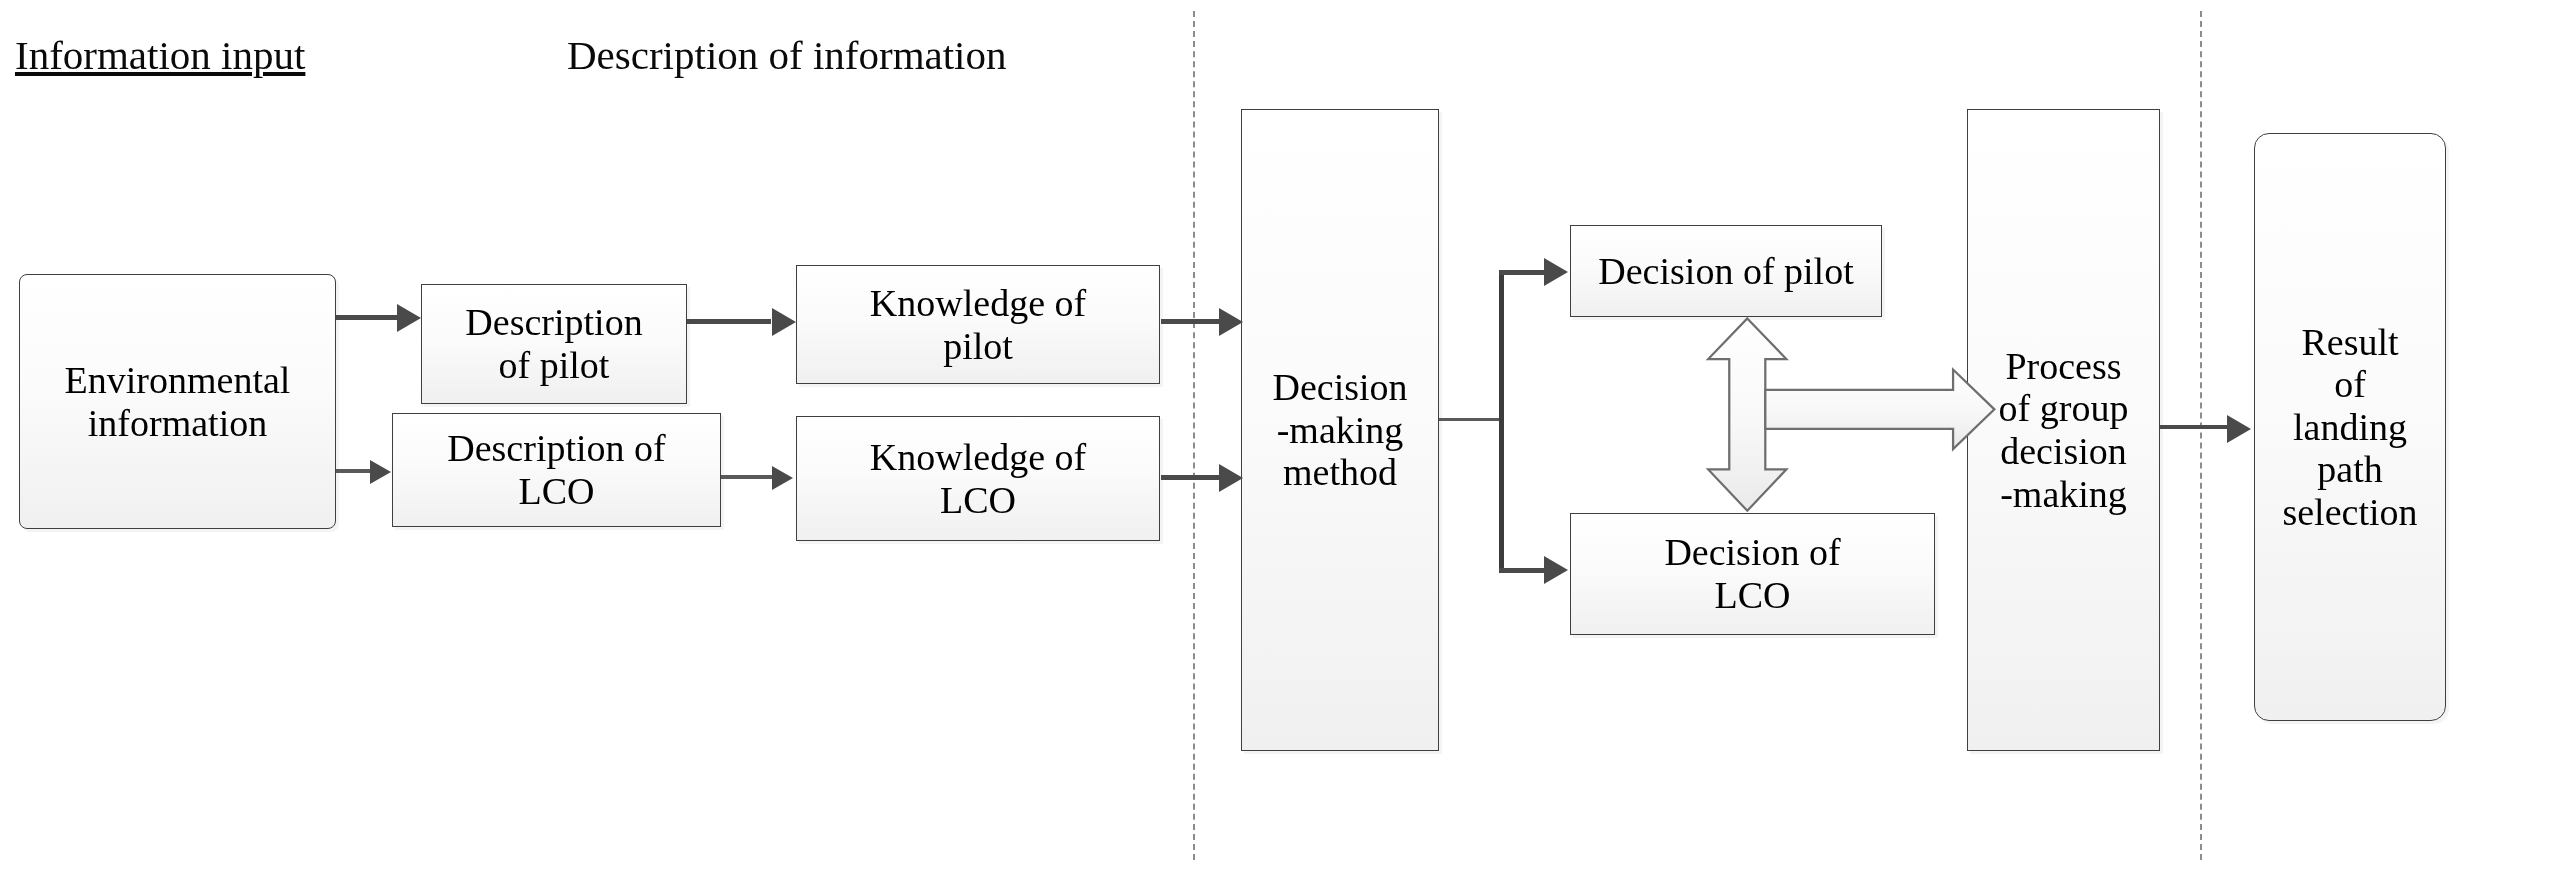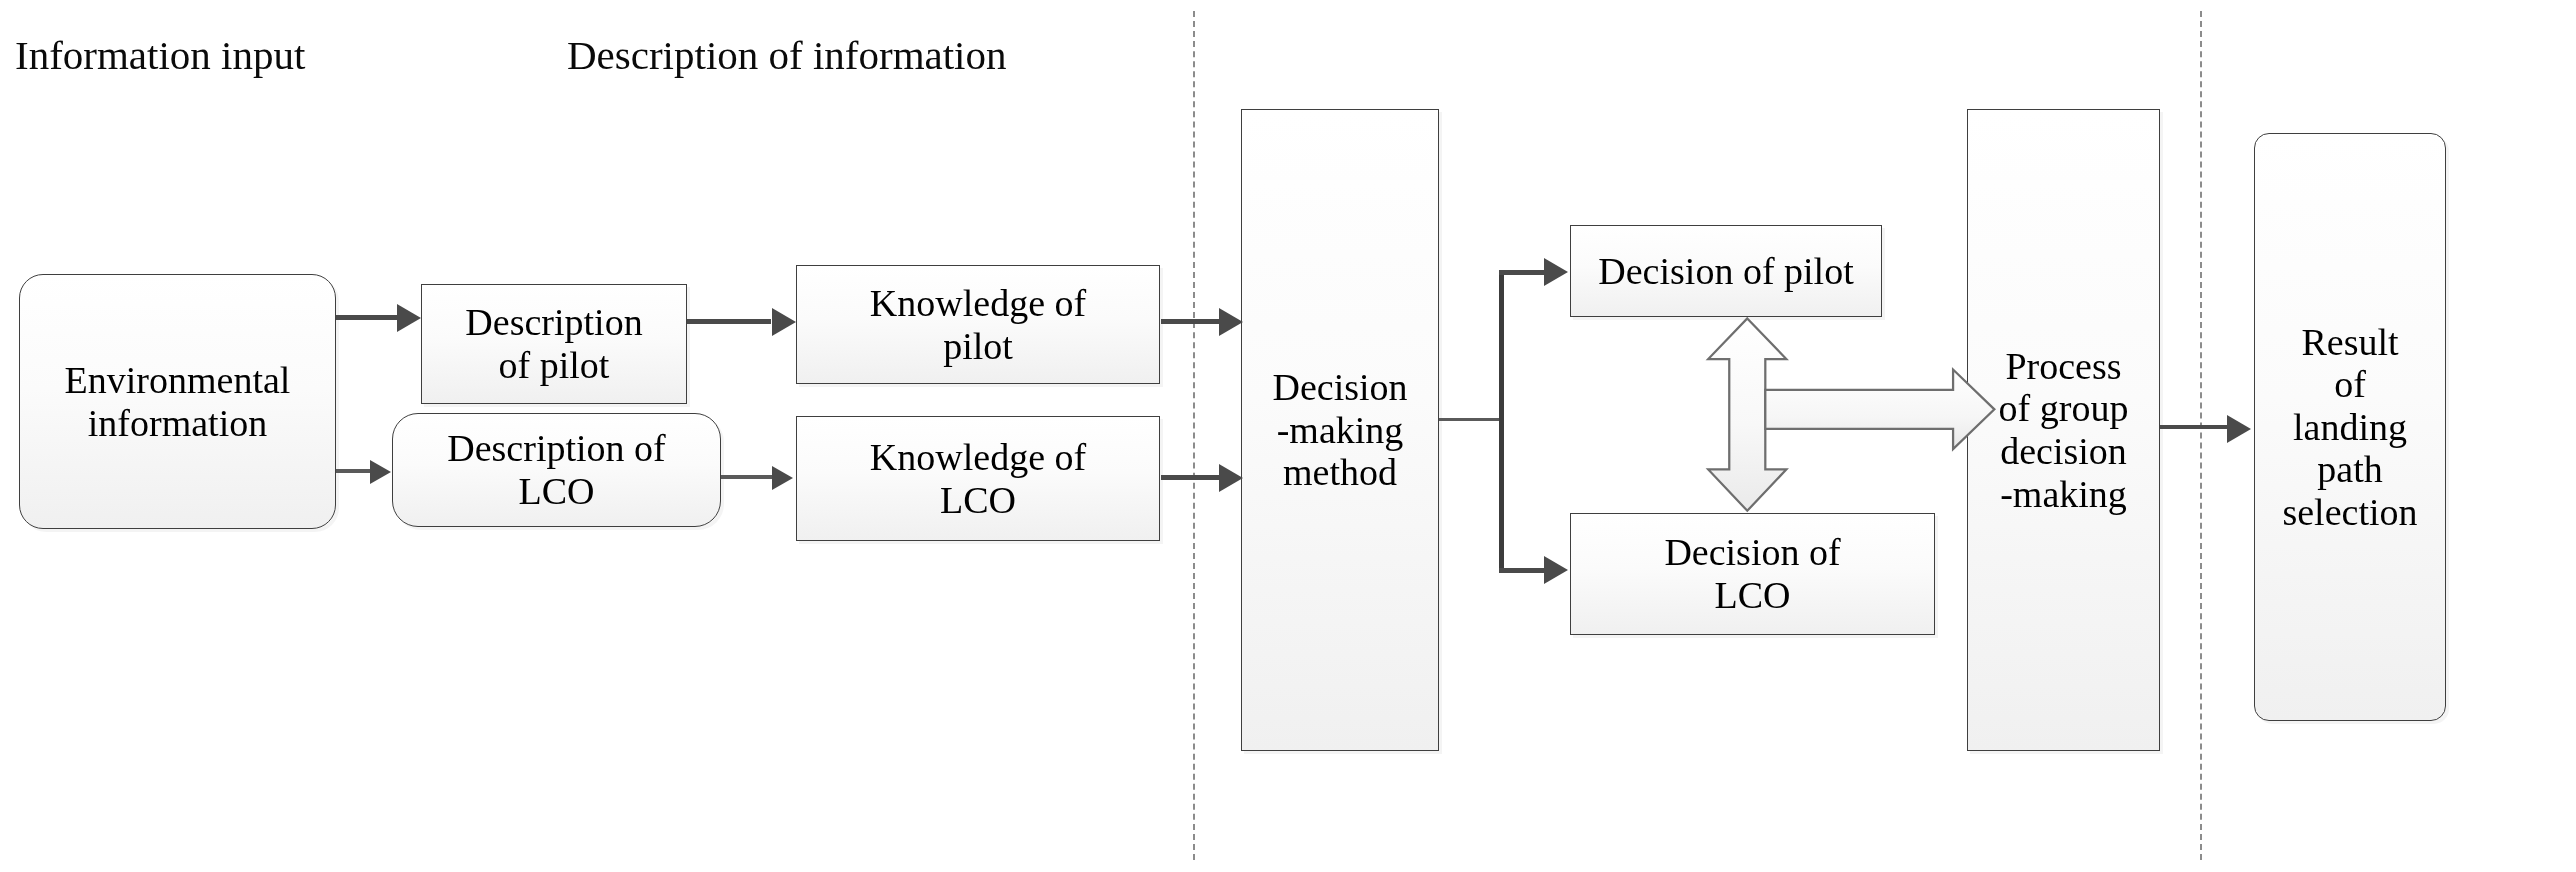--- a/index.html
+++ b/index.html
@@ -34,37 +34,37 @@
     border-left:24px solid #4a4a4a;}
   .ahead.small{border-top:12px solid transparent;border-bottom:12px solid transparent;border-left:21px solid #4a4a4a;}
 
   svg.ovl{position:absolute;left:0;top:0;width:2576px;height:872px;pointer-events:none;}
 </style>
 </head>
 <body>
 
 <div id="stage">
 
-  <div class="hdr" style="left:15px;top:35px;">Information input</div>
+  <div class="hdr" style="left:15px;top:35px;text-decoration:underline;">Information input</div>
   <div class="hdr" style="left:567px;top:35px;">Description of information</div>
 
   <div class="divider" style="left:1193px;top:10.5px;height:849px;"></div>
   <div class="divider" style="left:2200px;top:10.5px;height:849px;"></div>
 
-  <div class="node round" style="left:19px;top:274px;width:317px;height:255px;border-radius:24px;">
+  <div class="node round" style="left:19px;top:274px;width:317px;height:255px;border-radius:8px;">
     <span style="white-space:pre-line;">Environmental
 information</span>
   </div>
 
   <div class="node" style="left:421px;top:268px;width:266px;height:120px;margin-top:16px;">
     <span style="white-space:pre-line;">Description
 of pilot</span>
   </div>
 
-  <div class="node" style="left:392px;top:413px;width:329px;height:114px;border-radius:26px;">
+  <div class="node" style="left:392px;top:413px;width:329px;height:114px;">
     <span style="white-space:pre-line;">Description of
 LCO</span>
   </div>
 
   <div class="node" style="left:796px;top:265px;width:364px;height:119px;">
     <span style="white-space:pre-line;">Knowledge of
 pilot</span>
   </div>
 
   <div class="node" style="left:796px;top:416px;width:364px;height:125px;">

